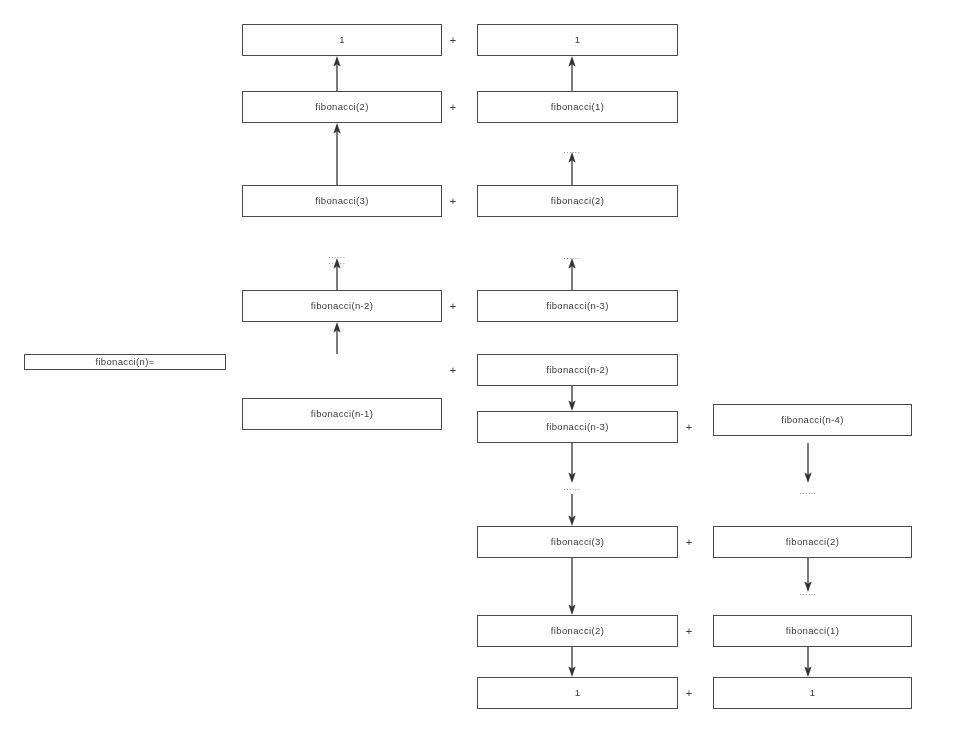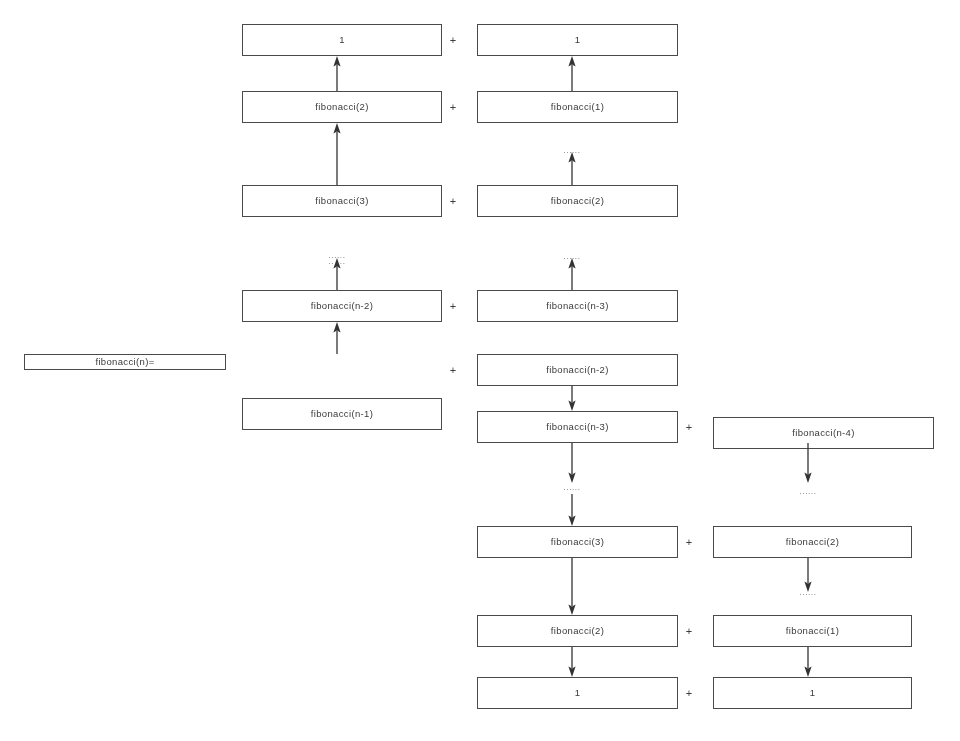--- a/index.html
+++ b/index.html
@@ -92,21 +92,21 @@
       </div>
       <div class="node" style="left: 242px; top: 354px; width: 200px; height: 32px; border-color: rgb(74, 74, 74); color: rgb(58, 58, 58); margin-top: 44px;">
         <span>fibonacci(n-1)</span>
       </div>
       <div class="node" style="left: 477px; top: 354px; width: 201px; height: 32px; border-color: rgb(74, 74, 74); color: rgb(58, 58, 58);">
         <span>fibonacci(n-2)</span>
       </div>
       <div class="node" style="left: 477px; top: 411px; width: 201px; height: 32px; border-color: rgb(74, 74, 74); color: rgb(58, 58, 58);">
         <span>fibonacci(n-3)</span>
       </div>
-      <div class="node" style="left: 713px; top: 417px; width: 221px; height: 32px; border-color: rgb(74, 74, 74); color: rgb(58, 58, 58);">
+      <div class="node" style="left: 713px; top: 404px; width: 199px; height: 32px; border-color: rgb(74, 74, 74); color: rgb(58, 58, 58);">
         <span>fibonacci(n-4)</span>
       </div>
       <div class="node" style="left: 477px; top: 526px; width: 201px; height: 32px; border-color: rgb(74, 74, 74); color: rgb(58, 58, 58);">
         <span>fibonacci(3)</span>
       </div>
       <div class="node" style="left: 713px; top: 526px; width: 199px; height: 32px; border-color: rgb(74, 74, 74); color: rgb(58, 58, 58);">
         <span>fibonacci(2)</span>
       </div>
       <div class="node" style="left: 477px; top: 615px; width: 201px; height: 32px; border-color: rgb(74, 74, 74); color: rgb(58, 58, 58);">
         <span>fibonacci(2)</span>

